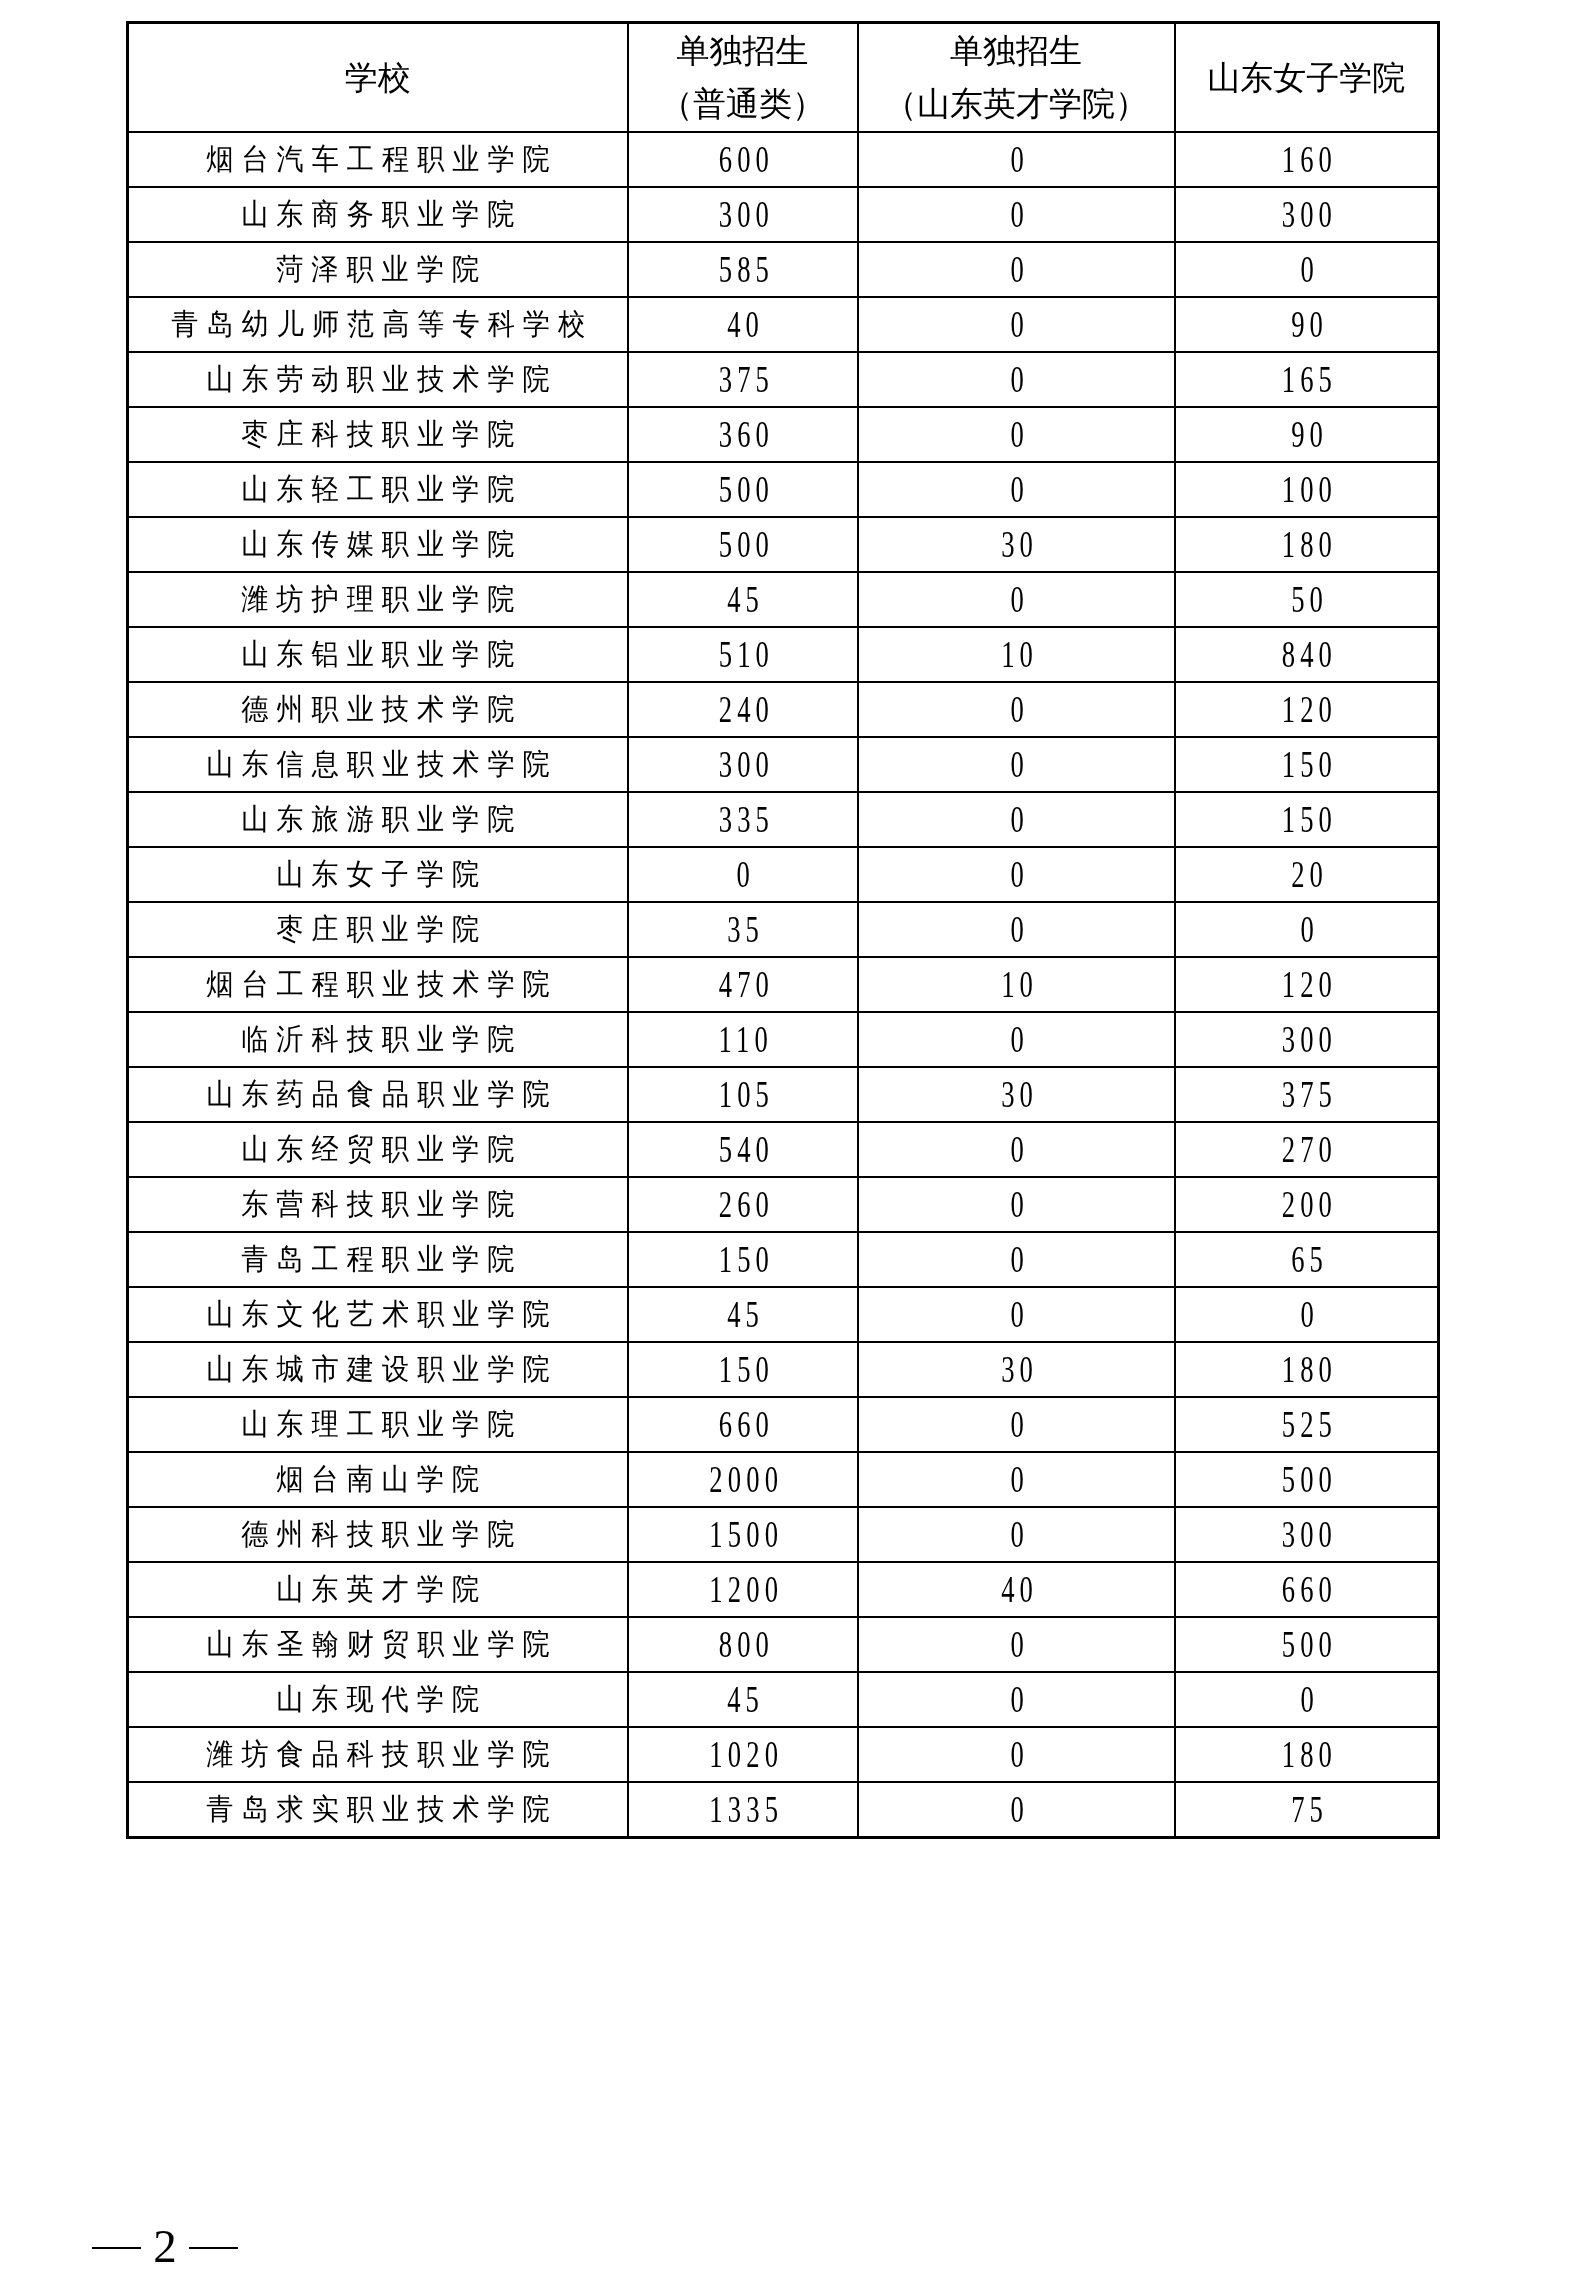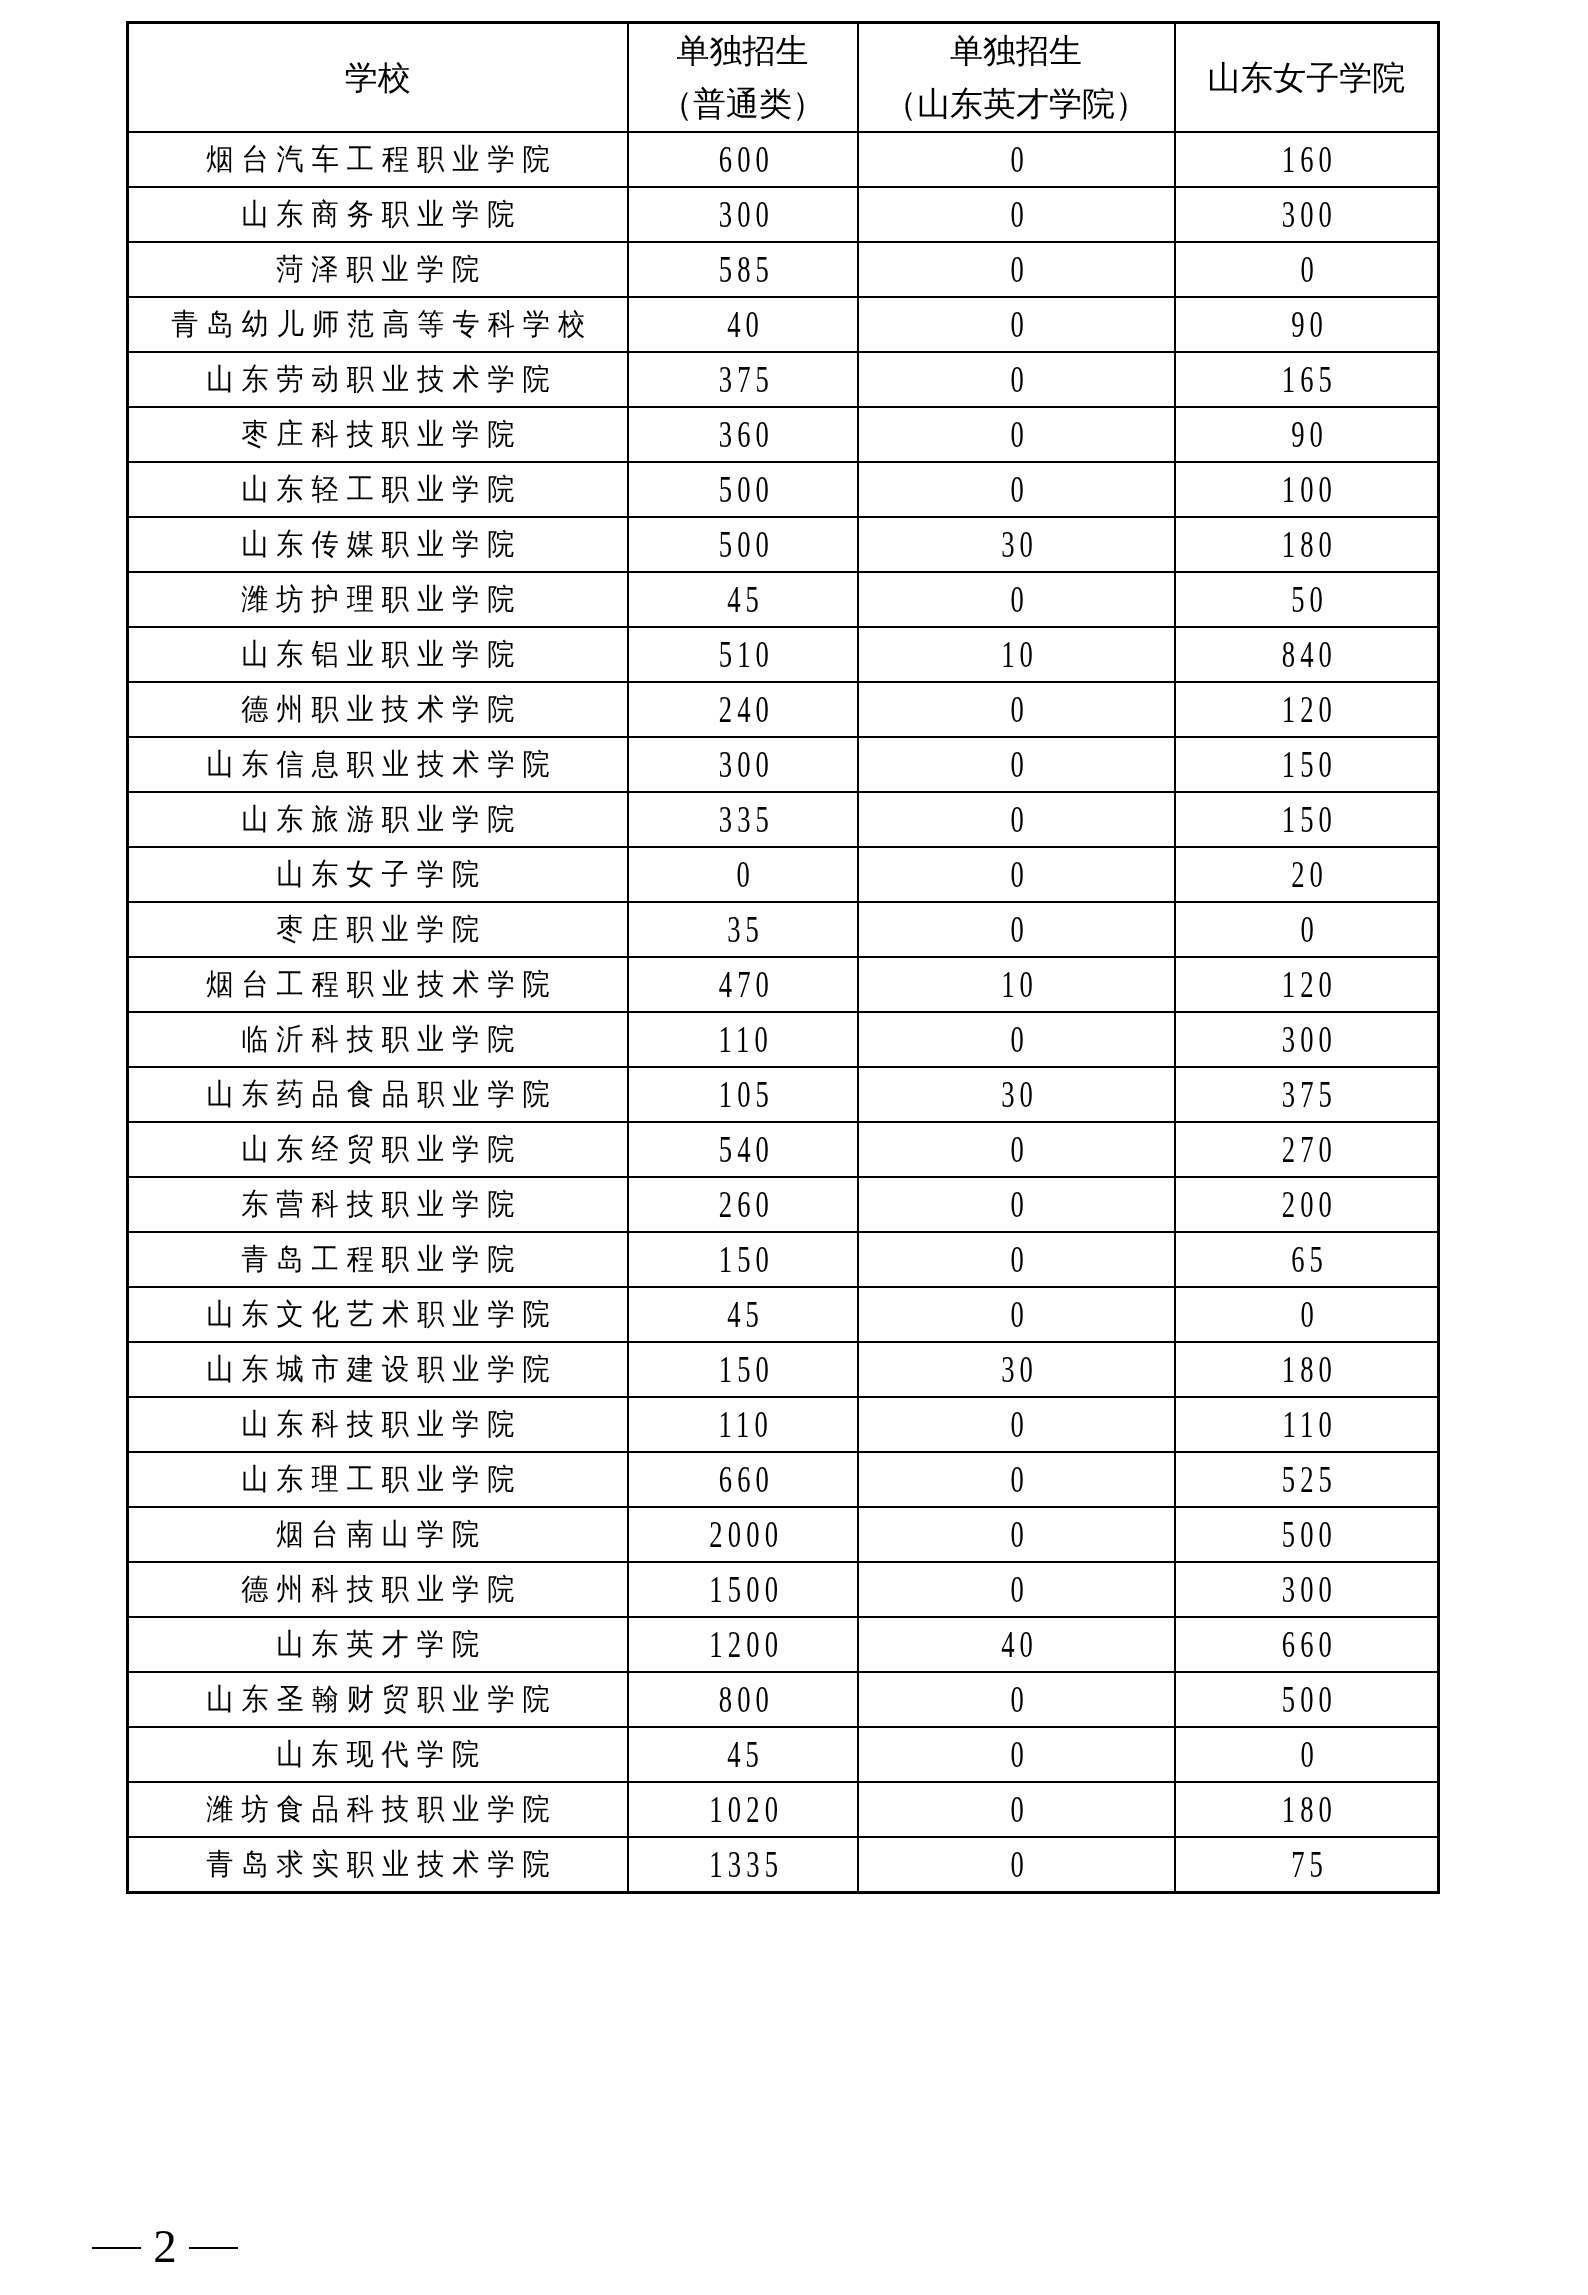--- a/index.html
+++ b/index.html
@@ -204,26 +204,20 @@
         <td><span class="num">0</span></td>
         <td><span class="num">0</span></td>
       </tr>
       <tr>
         <td><span class="name">山东城市建设职业学院</span></td>
         <td><span class="num">150</span></td>
         <td><span class="num">30</span></td>
         <td><span class="num">180</span></td>
       </tr>
       <tr>
-        <td><span class="name">山东科技职业学院</span></td>
-        <td><span class="num">110</span></td>
-        <td><span class="num">0</span></td>
-        <td><span class="num">110</span></td>
-      </tr>
-      <tr>
         <td><span class="name">山东理工职业学院</span></td>
         <td><span class="num">660</span></td>
         <td><span class="num">0</span></td>
         <td><span class="num">525</span></td>
       </tr>
       <tr>
         <td><span class="name">烟台南山学院</span></td>
         <td><span class="num">2000</span></td>
         <td><span class="num">0</span></td>
         <td><span class="num">500</span></td>

